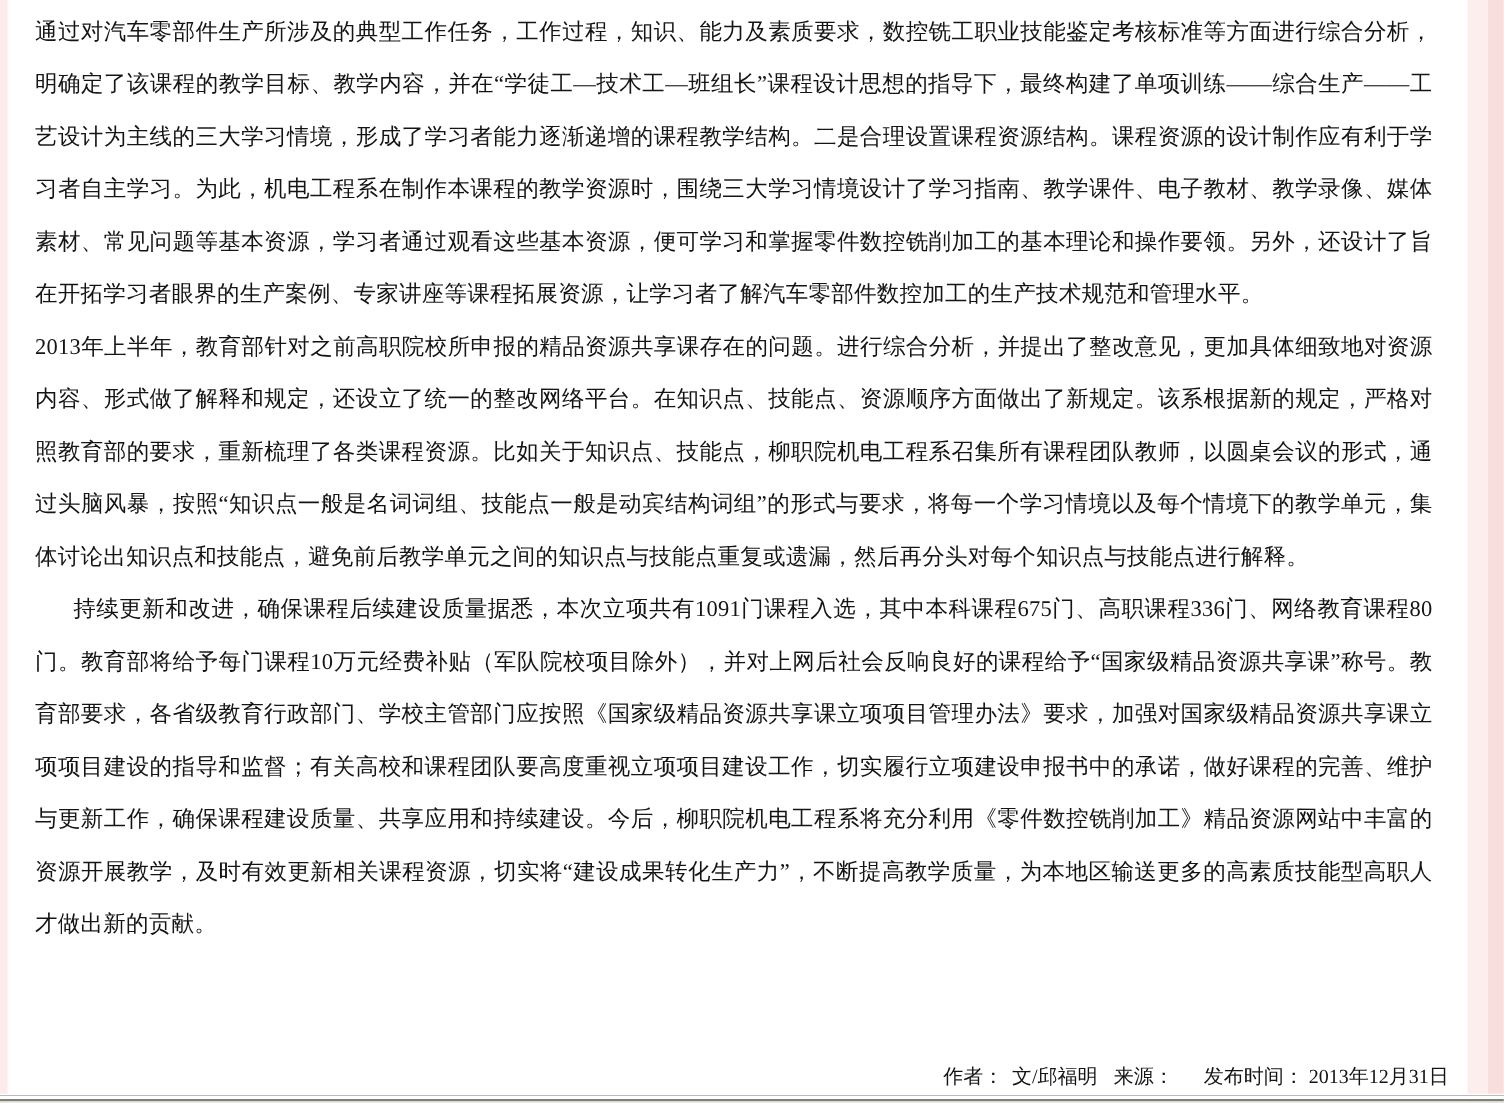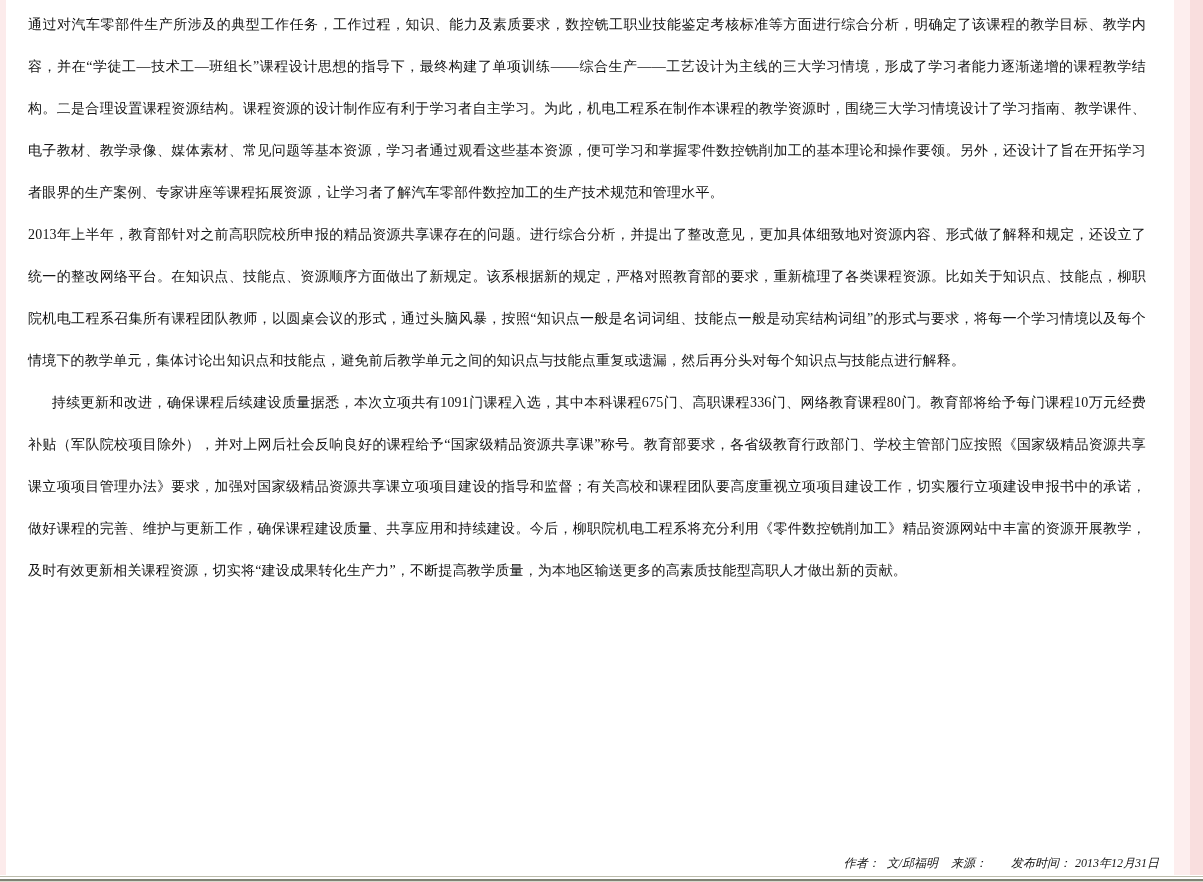--- a/index.html
+++ b/index.html
@@ -28,41 +28,40 @@
   }
   .article {
     position: absolute;
     left: 28px;
     top: 4px;
     width: 1118px;
     color: #141414;
   }
   .article p {
     margin: 0;
-    font-size: 14px;
+    font-size: 18px;
     line-height: 42px;
     text-align: justify;
     text-justify: inter-ideograph;
     letter-spacing: 0.2px;
     font-family: Liberation Serif, serif;
   }
   .article p.heading-indent {
     text-indent: 2.2em;
   }
   .article p.para-indent {
     text-indent: 1.7em;
   }
   .footer {
     position: absolute;
     right: 44px;
     bottom: 10px;
-    font-size: 12px;
+    font-size: 16px;
     color: #141414;
     white-space: nowrap;
-    font-style: italic;
   }
   .footer .gap-s { margin-left: 7px; }
   .footer .gap-m { margin-left: 13px; }
   .footer .gap-l { margin-left: 20px; }
   .footer .gap-xs { margin-left: 4px; }
   .bottom-rule {
     position: absolute;
     left: 0; bottom: 0;
     width: 1203px; height: 7px;
     background: linear-gradient(

